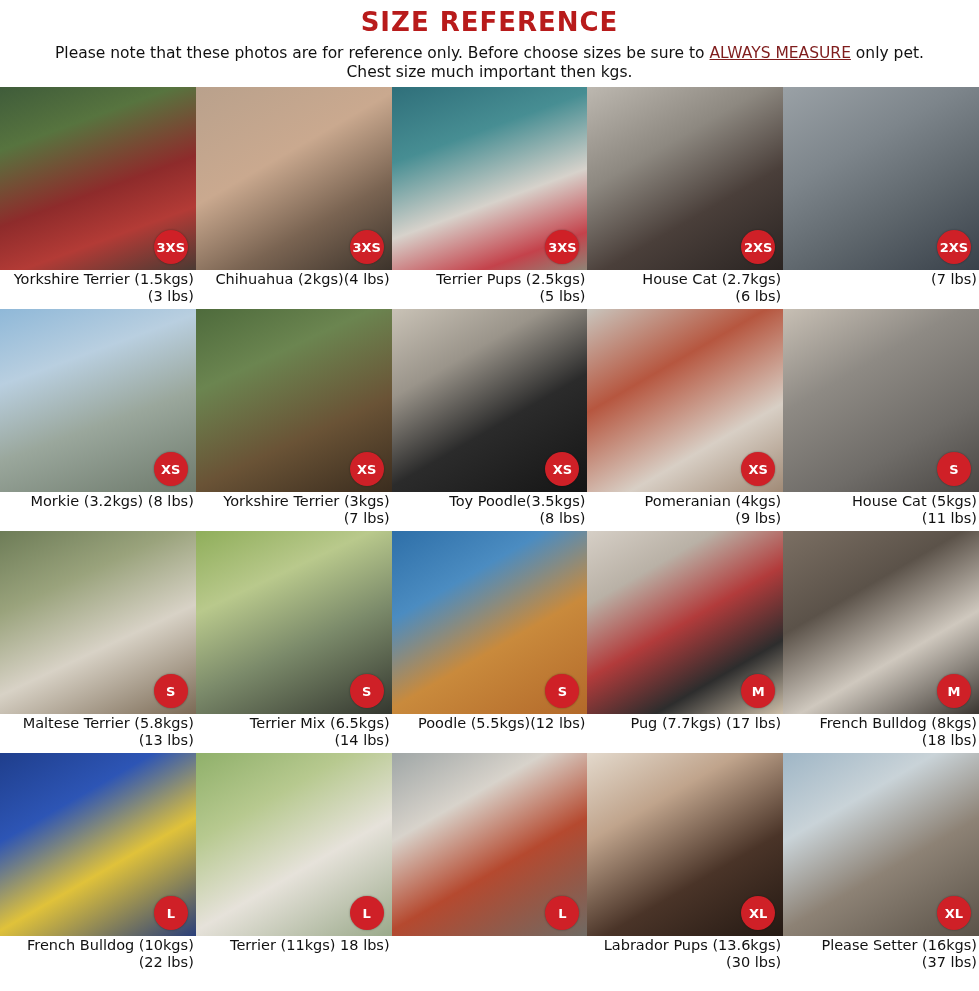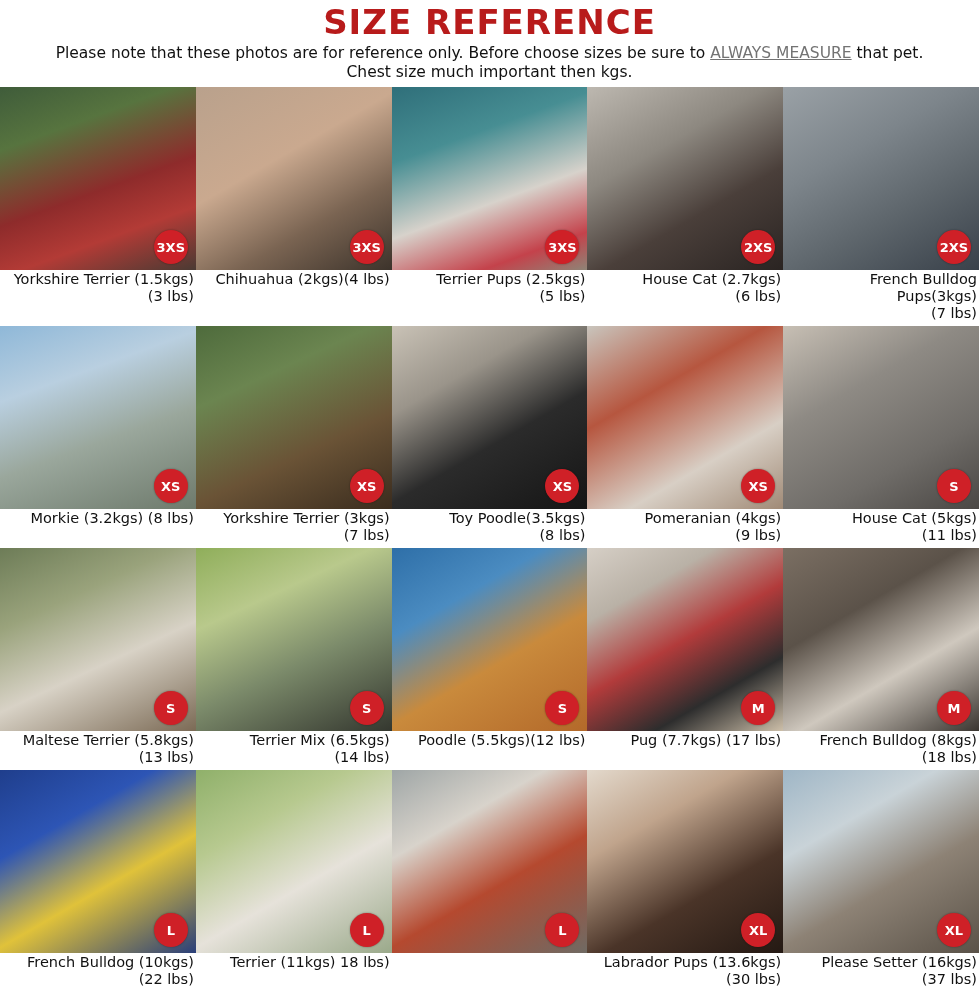--- a/index.html
+++ b/index.html
@@ -14,34 +14,34 @@
     width: 979px;
     height: 991px;
     position: relative;
     background: #ffffff;
   }
   .title {
     text-align: center;
     color: #b81b1b;
     font-family: "DejaVu Sans", sans-serif;
     font-weight: bold;
-    font-size: 34px;
+    font-size: 26px;
     letter-spacing: 1px;
     line-height: 40px;
     margin: 2px 0 2px 0;
   }
   .note {
     text-align: center;
     font-size: 15.5px;
     color: #111;
     line-height: 19px;
     padding: 0 4px;
   }
   .note .underline {
-    color: #737373;
+    color: #7f1d1d;
     text-decoration: underline;
   }
   .grid {
     margin-top: 5px;
     display: flex;
     flex-direction: column;
     gap: 0px;
   }
   .row {
     display: flex;
@@ -118,21 +118,21 @@
   .p-britishset{ background: linear-gradient(150deg,#9fb6c6 0%,#c9d3d8 30%,#8d8275 60%,#5a5248 100%); }
 </style>
 </head>
 <body>
 
 <div id="page">
 
   <div class="title">SIZE REFERENCE</div>
 
   <div class="note">
-    <span>Please note that these photos are for reference only. Before choose sizes be sure to </span><span class="underline">ALWAYS MEASURE</span><span> that pet.</span>
+    <span>Please note that these photos are for reference only. Before choose sizes be sure to </span><span class="underline">ALWAYS MEASURE</span><span> only pet.</span>
     <div>Chest size much important then kgs.</div>
   </div>
 
   <div class="grid">
 
     <div class="row">
       <div class="cell">
         <div class="photo">
           <div class="bg p-yorkie"></div>
           <div class="badge">3XS</div>
@@ -171,21 +171,20 @@
           <span class="l1">House Cat (2.7kgs)</span>
           <span class="l2">(6 lbs)</span>
         </div>
       </div>
       <div class="cell">
         <div class="photo">
           <div class="bg p-frenchpup"></div>
           <div class="badge">2XS</div>
         </div>
         <div class="caption">
-          <span class="l1">French Bulldog Pups(3kgs)</span>
           <span class="l2">(7 lbs)</span>
         </div>
       </div>
     </div>
 
     <div class="row">
       <div class="cell">
         <div class="photo">
           <div class="bg p-morkie"></div>
           <div class="badge">XS</div>

